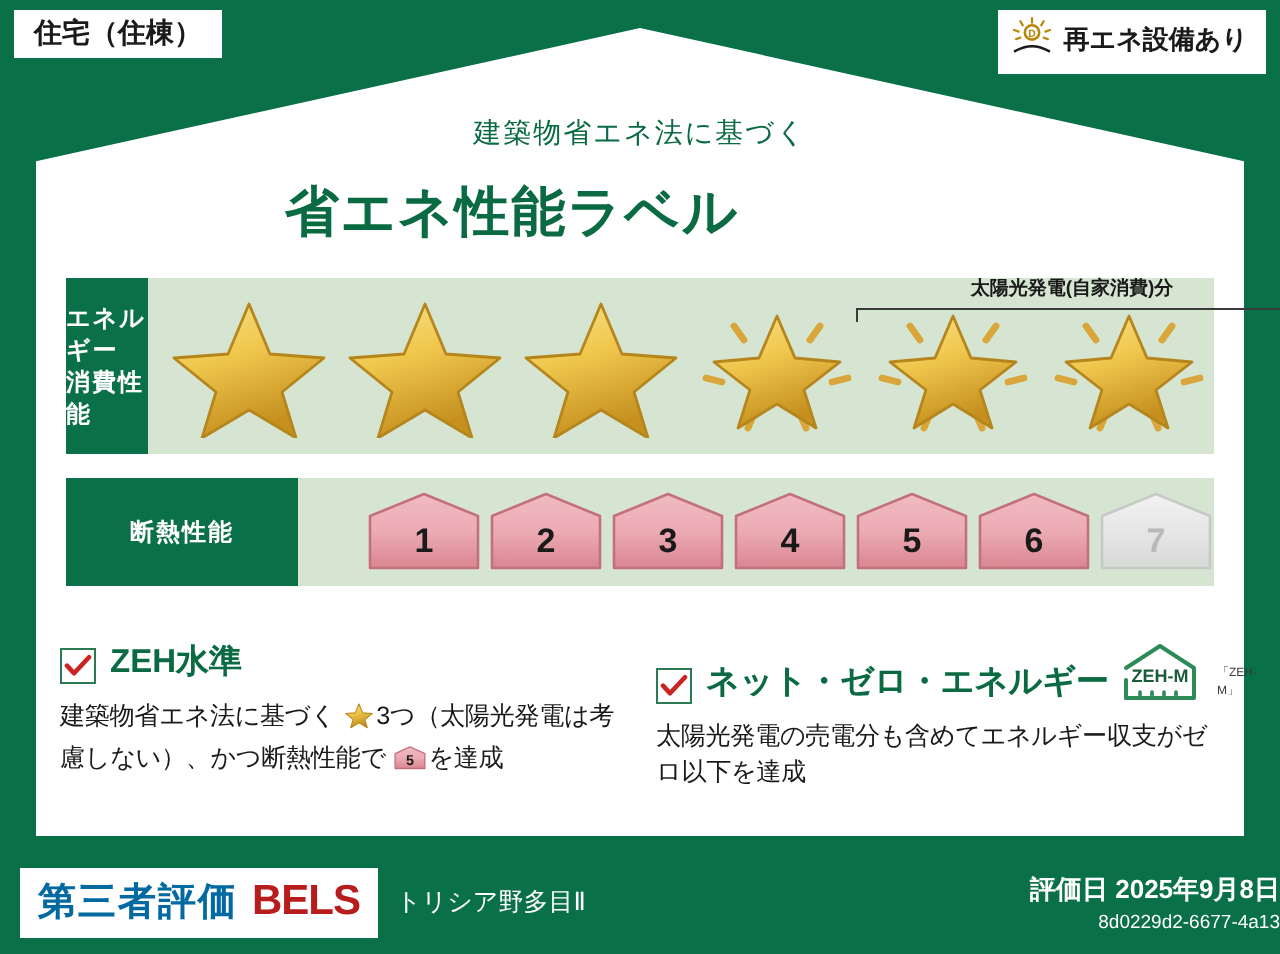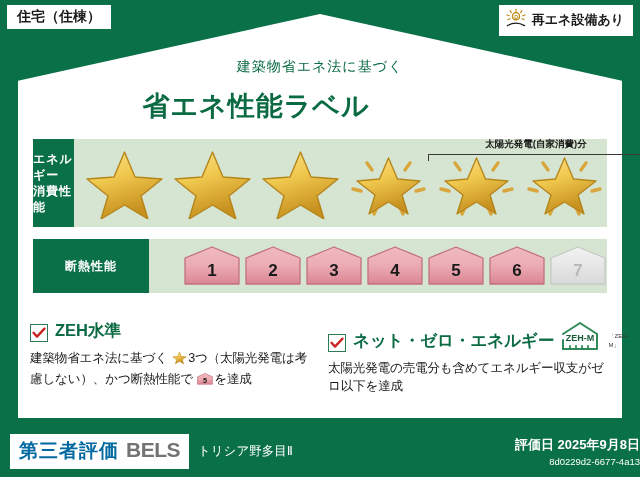--- a/index.html
+++ b/index.html
@@ -144,21 +144,21 @@
     background: #0a7048;
     display: flex; align-items: center;
   }
   .bels-box {
     margin-left: 10px;
     background: #ffffff;
     padding: 4px 9px 5px 9px;
     display: flex; align-items: baseline; gap: 7px;
   }
   .bels-ja { font-size: 19px; font-weight: bold; color: #0369a1; letter-spacing: 1px; }
-  .bels-en { font-size: 21px; font-weight: bold; color: #737373; letter-spacing: -0.5px; }
+  .bels-en { font-size: 21px; font-weight: bold; color: #b91c1c; letter-spacing: -0.5px; }
   .bldg-name {
     margin-left: 9px;
     color: #ffffff; font-size: 12.5px; letter-spacing: 0px;
   }
   .foot-right {
     margin-left: auto; margin-right: 0;
     text-align: right; color: #ffffff;
   }
   .eval-date { font-size: 13px; font-weight: bold; letter-spacing: 0px; }
   .eval-id { font-size: 9.5px; margin-top: 2px; letter-spacing: 0px; }

